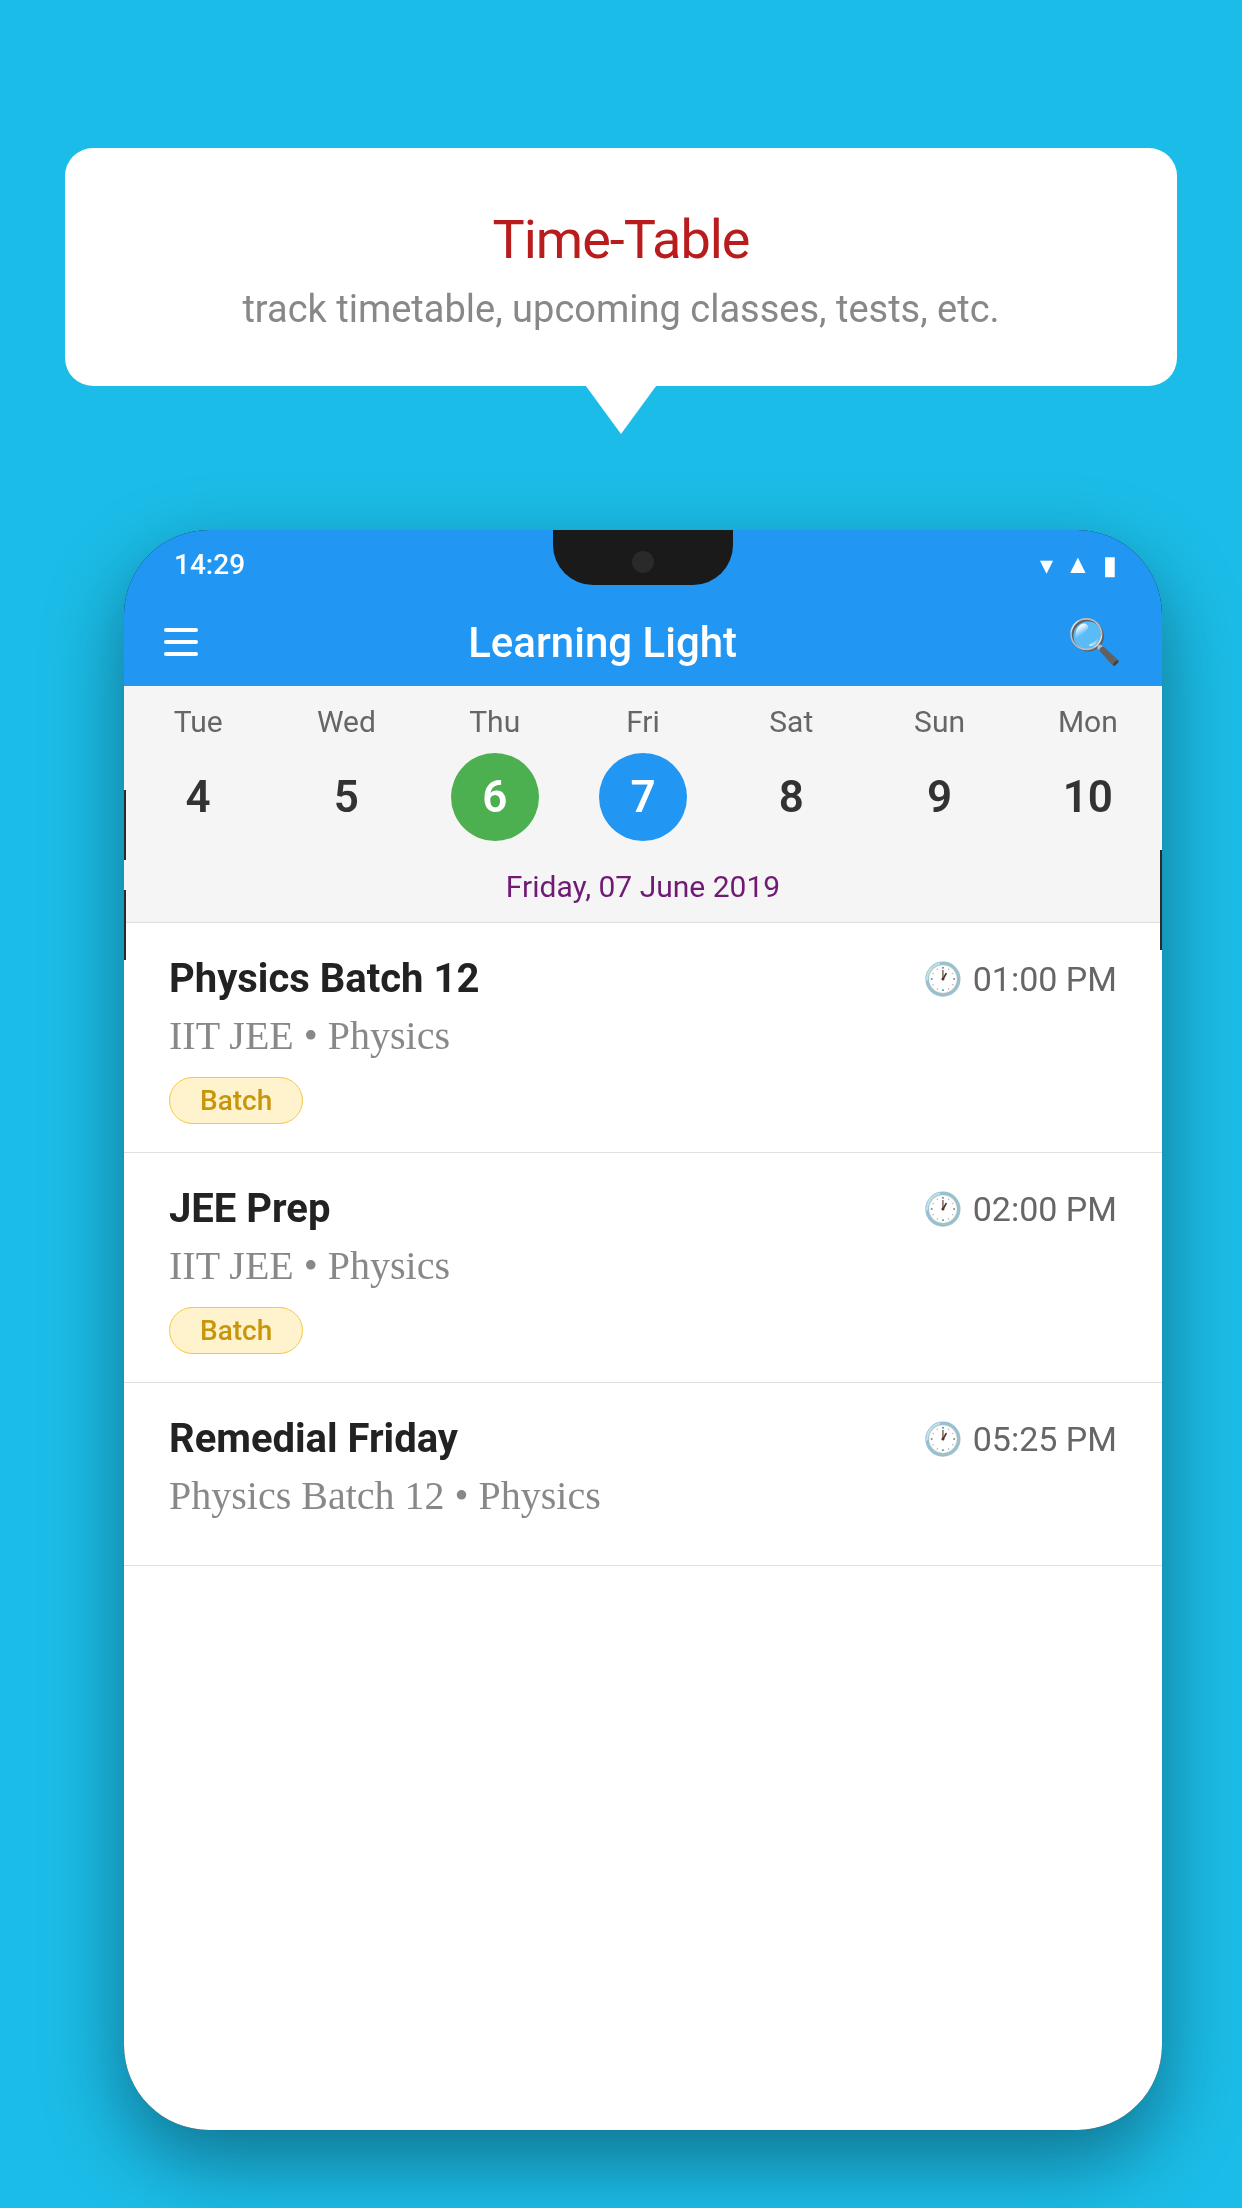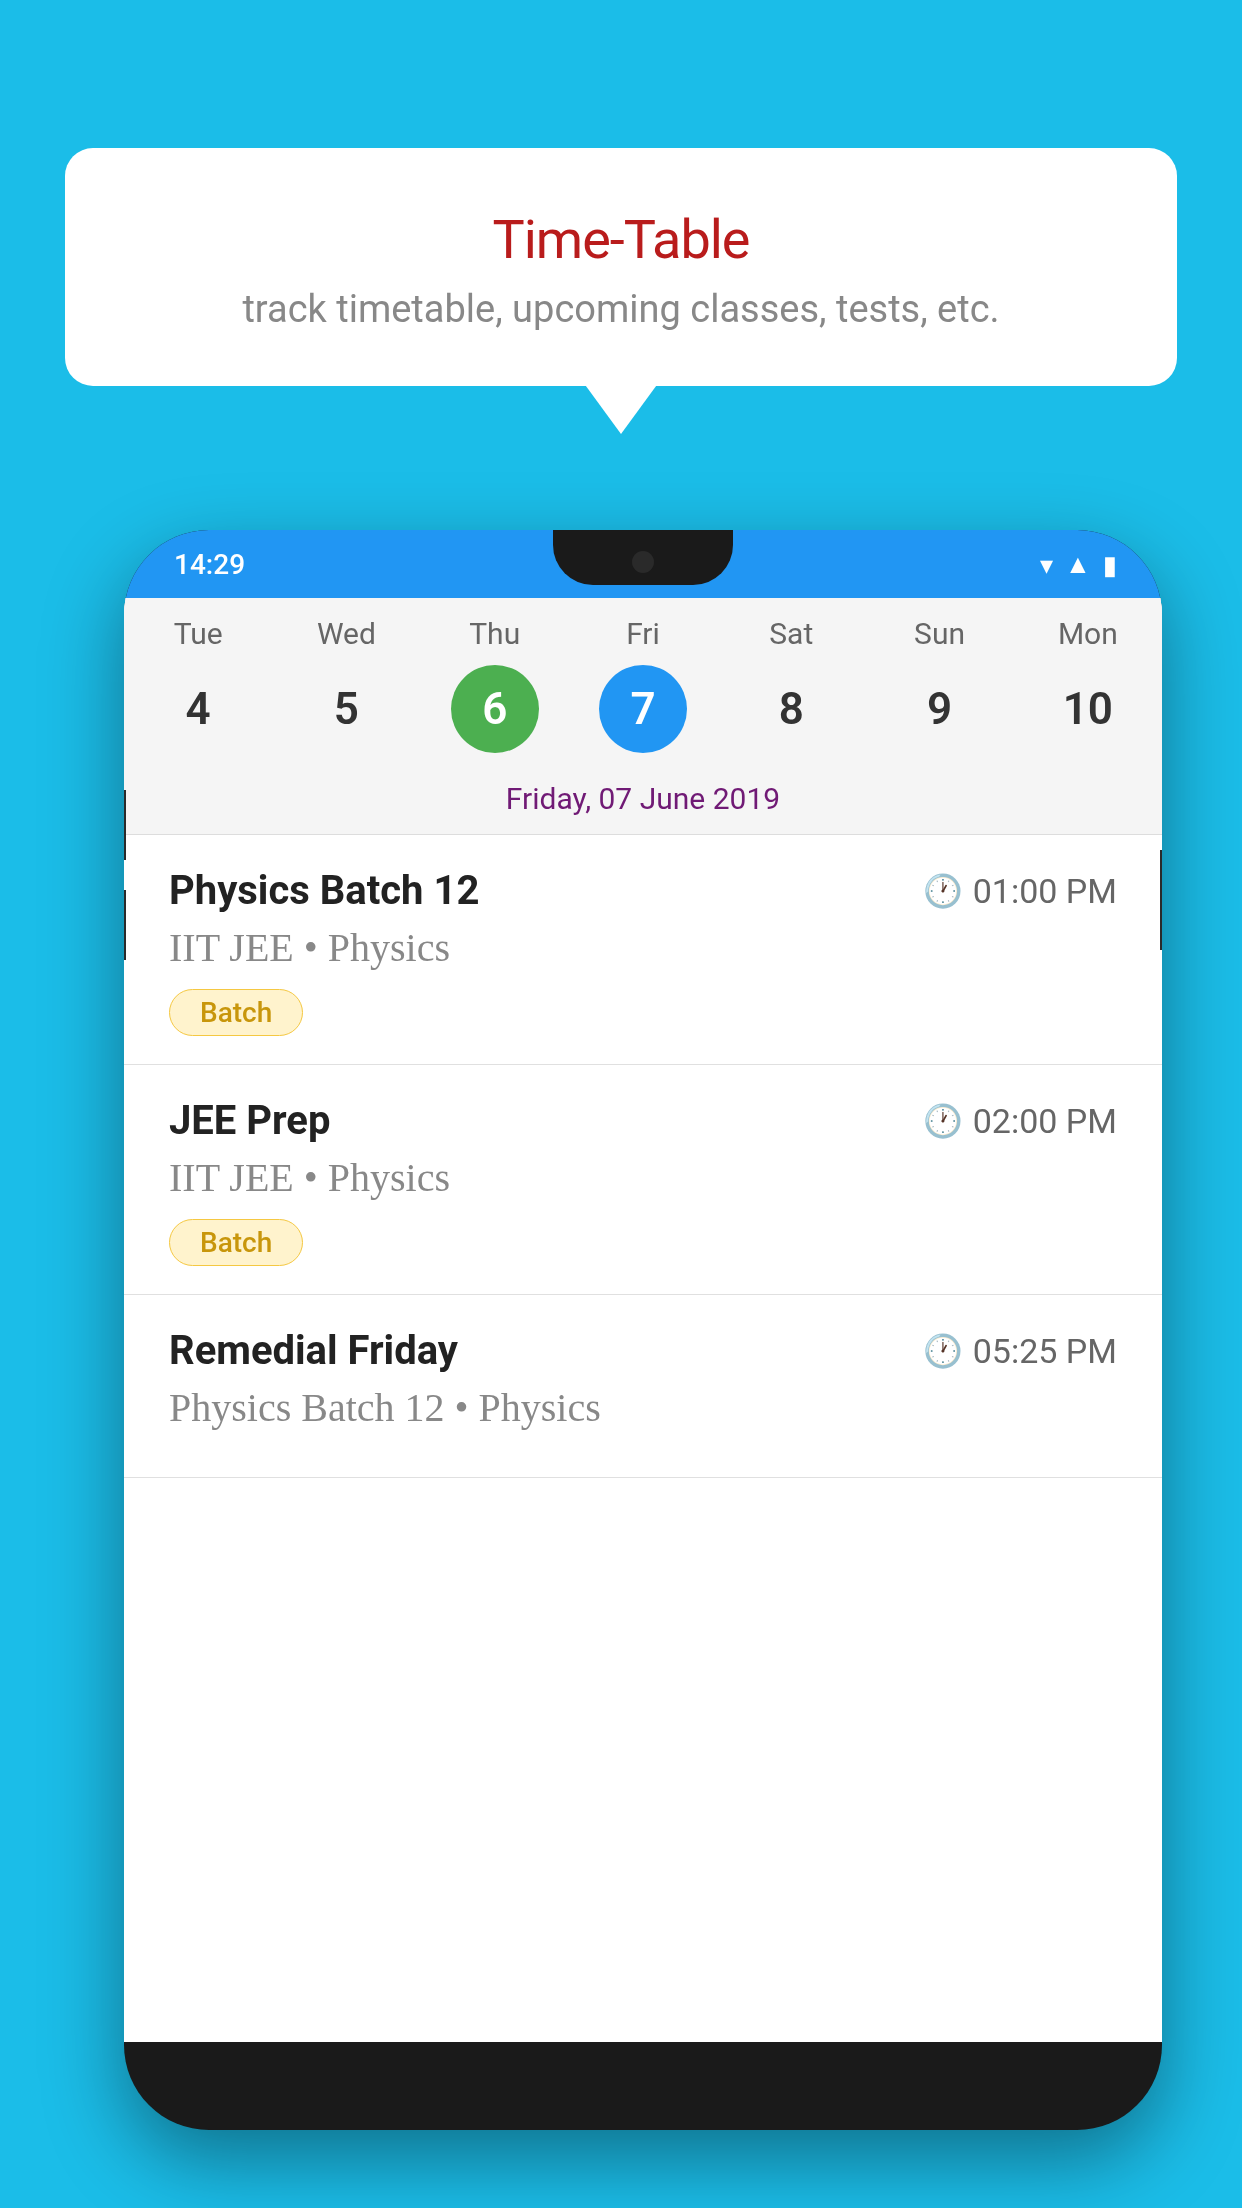--- a/index.html
+++ b/index.html
@@ -348,20 +348,29 @@
       <div class="notch">
         <div class="camera-dot"></div>
       </div>
       <div class="status-icons">
         <span class="status-icon">▾</span>
         <span class="status-icon">▲</span>
         <span class="status-icon">▮</span>
       </div>
     </div>
 
+    <div class="app-header">
+      <div class="hamburger-icon">
+        <div class="hamburger-line"></div>
+        <div class="hamburger-line"></div>
+        <div class="hamburger-line"></div>
+      </div>
+      <div class="app-title">Learning Light</div>
+      <div class="search-icon">🔍</div>
+    </div>
 
     <div class="phone-inner">
 
       <div class="calendar-strip">
         <div class="days-row">
           <span class="day-label">Tue</span>
           <span class="day-label">Wed</span>
           <span class="day-label">Thu</span>
           <span class="day-label">Fri</span>
           <span class="day-label">Sat</span>

